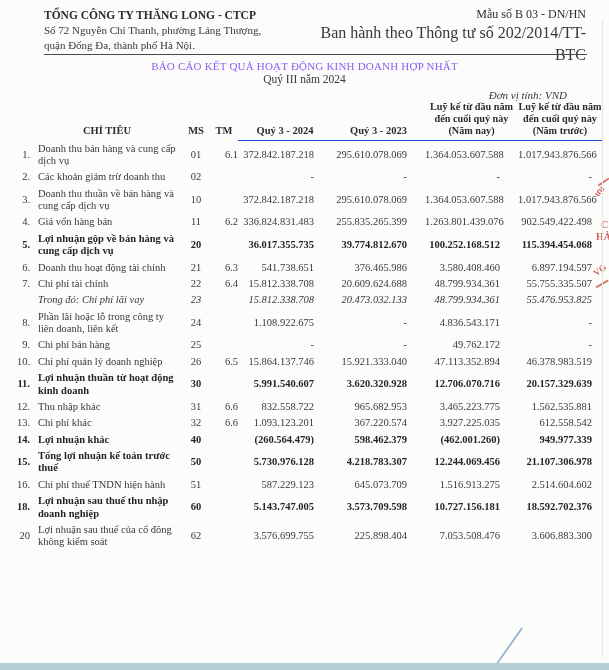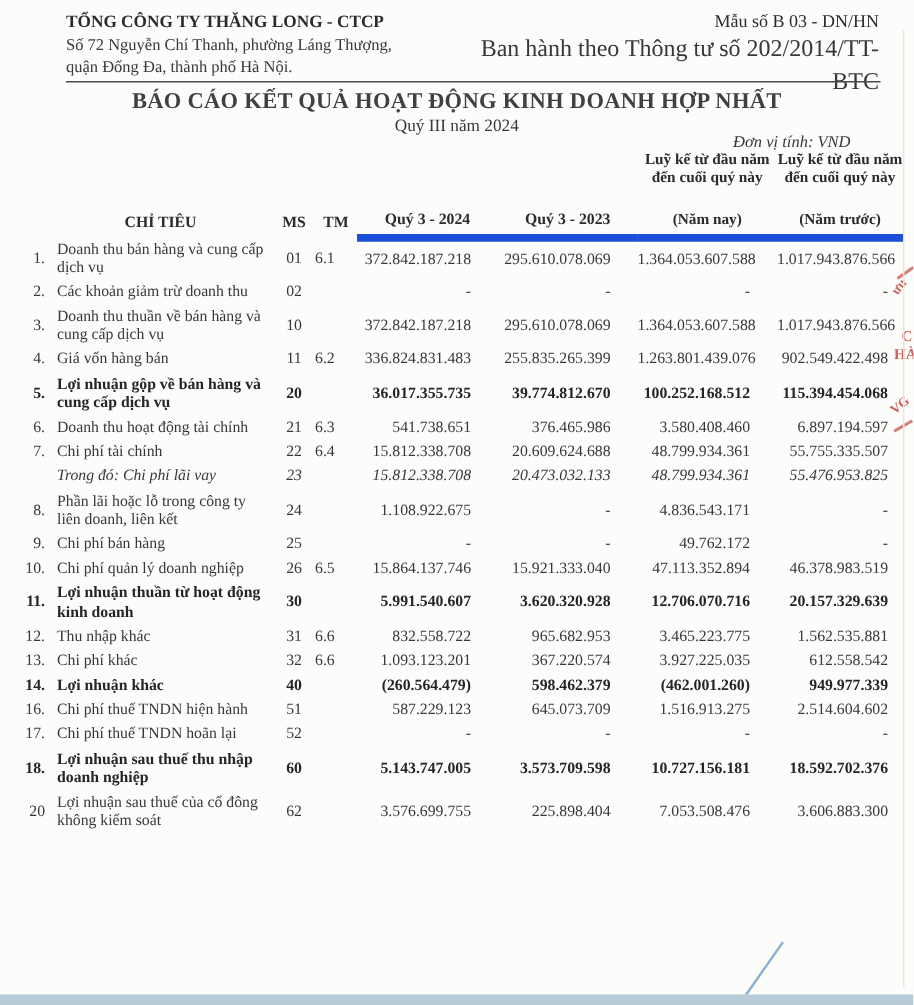--- a/index.html
+++ b/index.html
@@ -14,49 +14,49 @@
   }
   
   .company-block { position:absolute; left:44px; top:8px; width:300px; line-height:1.32; }
   .company-name  { font-weight:bold; font-size:11.5px; color:#2b2b2b; }
   .company-addr  { font-size:11px; }
   .form-block { position:absolute; right:23px; top:6px; width:300px; text-align:right; line-height:1.35; }
   .form-no    { font-weight:normal; font-size:12px; color:#2b2b2b; }
   .form-line  { font-size:16px; }
   .header-rule { position:absolute; left:44px; right:22px; top:54px; border-bottom:1.4px solid #4a4a4a; }
   .title-block { position:absolute; left:0; right:0; top:60px; text-align:center; }
-  .report-title { font-weight:bold; font-size:15px; color:#404040; letter-spacing:.2px; }
+  .report-title { font-weight:normal; font-size:11px; color:#8b5cf6; letter-spacing:.2px; }
   .report-period { font-size:11.5px; margin-top:1px; }
   .unit-line { position:absolute; right:42px; top:89px; font-style:italic; font-size:11px; }
 
   
   table.report {
     position:absolute; left:8px; top:101px; width:594px;
     border-collapse:collapse; table-layout:fixed;
     font-size:10.5px; line-height:1.18;
   }
   col.c-no   { width:24px; }
   col.c-lbl  { width:150px; }
   col.c-ms   { width:28px; }
   col.c-tm   { width:28px; }
   col.c-q1   { width:94px; }
   col.c-q2   { width:93px; }
   col.c-q3   { width:93px; }
   col.c-q4   { width:84px; }
   th { font-weight:bold; color:#2b2b2b; vertical-align:bottom; padding-bottom:3px; }
   th.h-label { text-align:center; }
   th.h-ms, th.h-tm { text-align:center; }
-  th.h-num { text-align:center; border-bottom:5px solid #1d4ed8; }
-  th.h-num .hsub { display:block; font-size:10.2px;margin-top:16px; }
+  th.h-num { text-align:center; border-bottom:1px solid #1d4ed8; }
+  th.h-num .hsub { display:block; font-size:10.2px; }
   th.h-num .hmain { display:block; font-size:10.2px; }
   td { padding:2px 0; vertical-align:middle; }
   td.t-no  { text-align:right; padding-right:2px; vertical-align:middle; }
   td.t-lbl { padding-left:6px; }
   td.t-ms  { text-align:center; }
-  td.t-tm  { text-align:left; }
+  td.t-tm  { text-align:right; }
   td.t-num { text-align:right; }
   td.pr1 { padding-right:18px; }
   td.pr2 { padding-right:18px; }
   td.pr3 { padding-right:18px; }
   td.pr4 { padding-right:10px; }
   tr.row-bold td { font-weight:bold; color:#252525; }
   tr.row-italic td { font-style:italic; }
   tr.row-gap td { padding-top:13px; }
 
   
@@ -265,39 +265,39 @@
       <tr class="row-bold">
     <td class="t-no">14.</td>
     <td class="t-lbl">Lợi nhuận khác</td>
     <td class="t-ms">40</td>
     <td class="t-tm"></td>
     <td class="t-num pr1">(260.564.479)</td>
     <td class="t-num pr2">598.462.379</td>
     <td class="t-num pr3">(462.001.260)</td>
     <td class="t-num pr4">949.977.339</td>
   </tr>
+      <tr class="row-bold">
+    <td class="t-no">15.</td>
+    <td class="t-lbl">Tổng lợi nhuận kế toán trước thuế</td>
+    <td class="t-ms">50</td>
+    <td class="t-tm"></td>
+    <td class="t-num pr1">5.730.976.128</td>
+    <td class="t-num pr2">4.218.783.307</td>
+    <td class="t-num pr3">12.244.069.456</td>
+    <td class="t-num pr4">21.107.306.978</td>
+  </tr>
       <tr>
     <td class="t-no">16.</td>
     <td class="t-lbl">Chi phí thuế TNDN hiện hành</td>
     <td class="t-ms">51</td>
     <td class="t-tm"></td>
     <td class="t-num pr1">587.229.123</td>
     <td class="t-num pr2">645.073.709</td>
     <td class="t-num pr3">1.516.913.275</td>
     <td class="t-num pr4">2.514.604.602</td>
-  </tr>
-      <tr>
-    <td class="t-no">17.</td>
-    <td class="t-lbl">Chi phí thuế TNDN hoãn lại</td>
-    <td class="t-ms">52</td>
-    <td class="t-tm"></td>
-    <td class="t-num pr1">-</td>
-    <td class="t-num pr2">-</td>
-    <td class="t-num pr3">-</td>
-    <td class="t-num pr4">-</td>
   </tr>
       <tr class="row-bold">
     <td class="t-no">18.</td>
     <td class="t-lbl">Lợi nhuận sau thuế thu nhập doanh nghiệp</td>
     <td class="t-ms">60</td>
     <td class="t-tm"></td>
     <td class="t-num pr1">5.143.747.005</td>
     <td class="t-num pr2">3.573.709.598</td>
     <td class="t-num pr3">10.727.156.181</td>
     <td class="t-num pr4">18.592.702.376</td>

